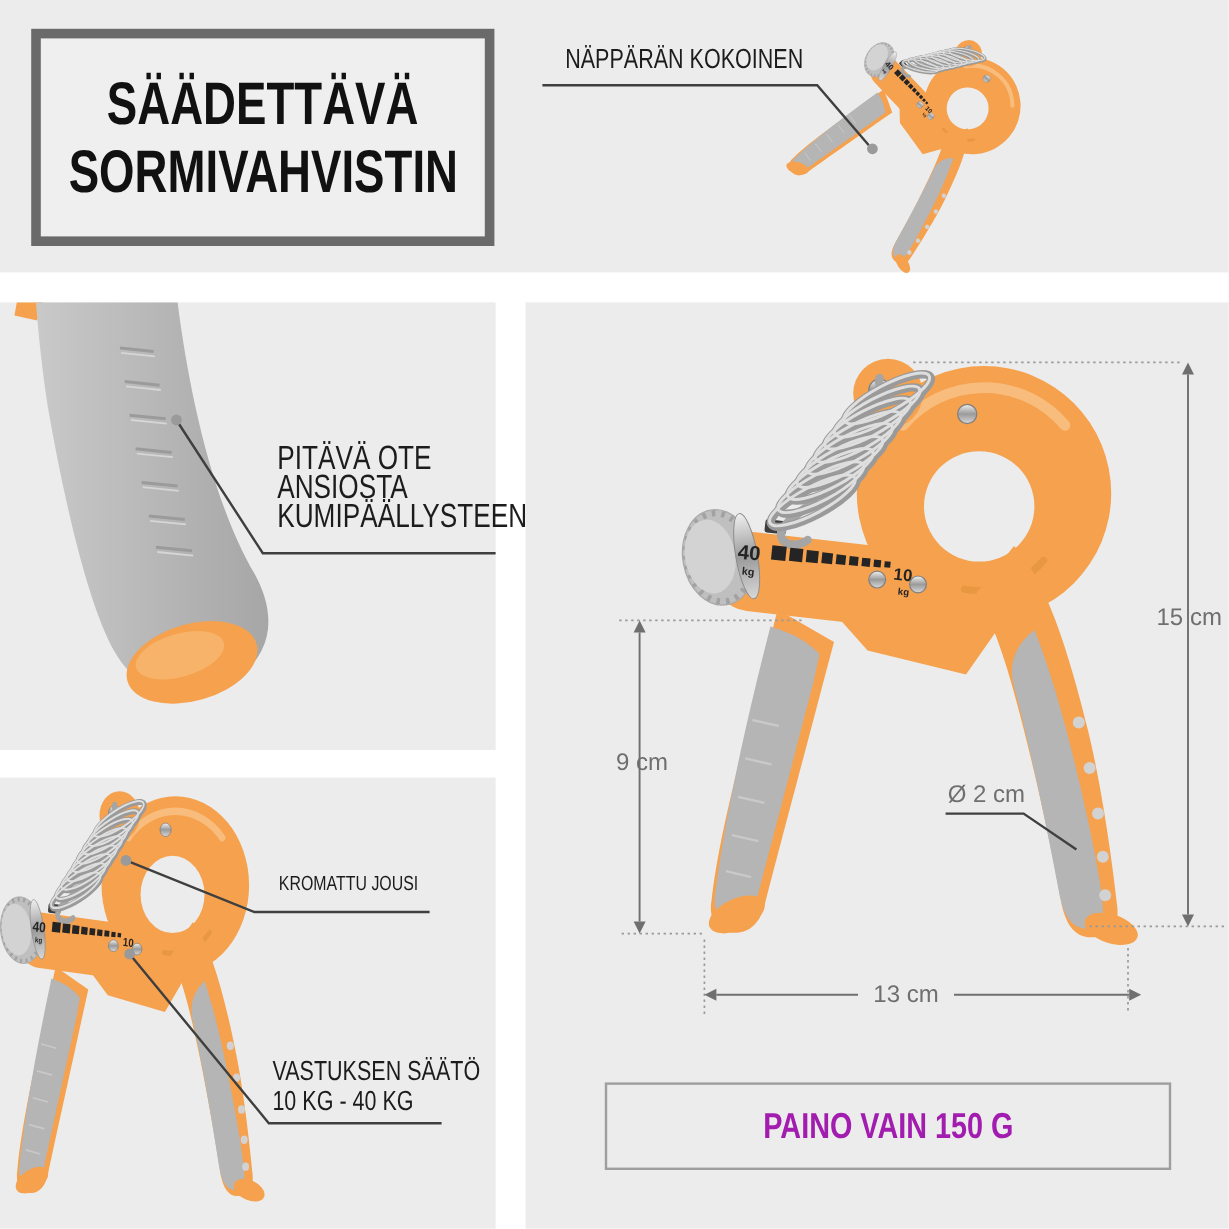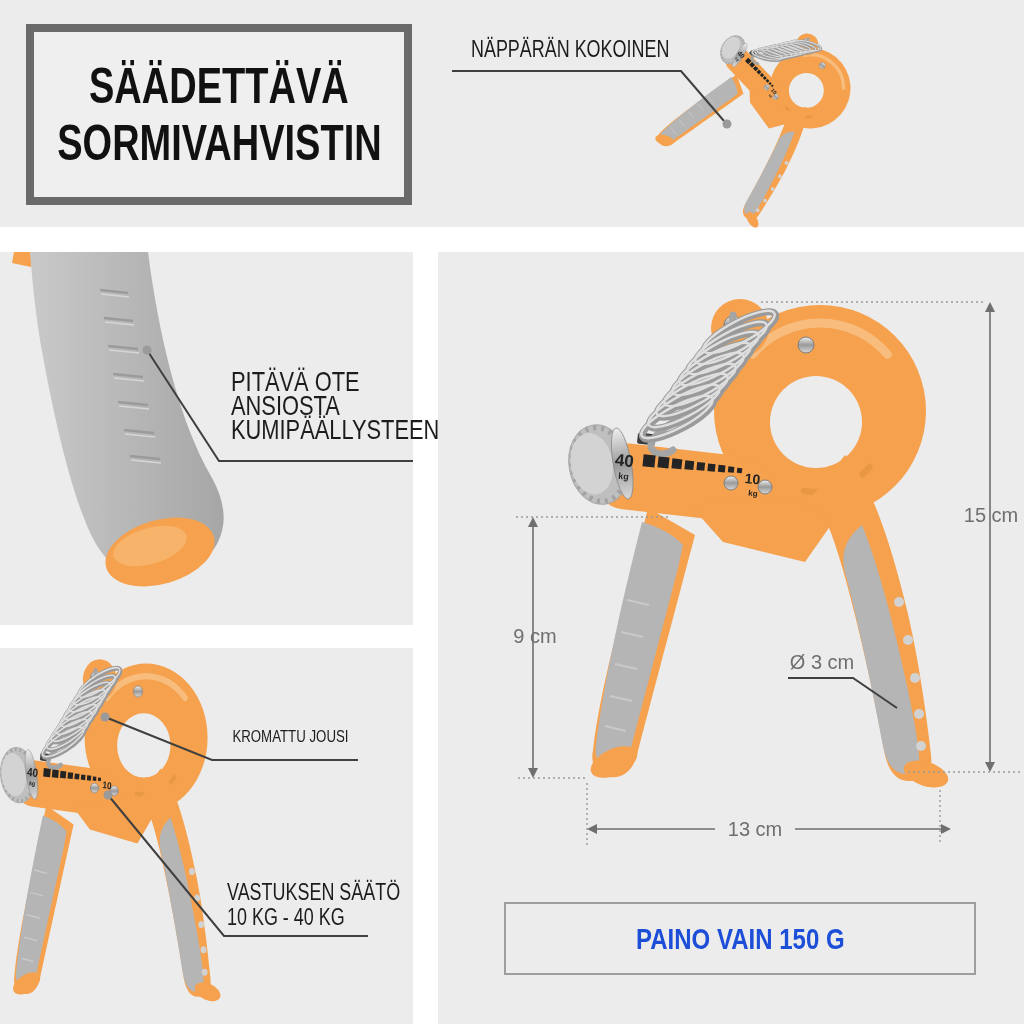--- a/index.html
+++ b/index.html
@@ -37,21 +37,21 @@
   #lbl-grip       { left:231px; top:370px; width:185px; font-size:28px; line-height:24px; }
   #lbl-spring     { left:190px; top:727px; width:200px; font-size:17px; }
   #lbl-resistance { left:227px; top:880px; width:185px; font-size:23px; line-height:25px; }
 
   #weight-box {
     left:504px; top:902px; width:468px; height:69px;
     border:2px solid #9e9e9e; background:#ececec;
     display:flex; align-items:center; justify-content:center;
     z-index:3; position:absolute;
   }
-  #weight-box .line { font-weight:700; color:#1d4ed8; font-size:30px; }
+  #weight-box .line { font-weight:700; color:#a21caf; font-size:30px; }
   #weight-box .cond { display:inline-block; transform:scaleX(0.8); white-space:nowrap; }
 
   
   .dim { color:#6f6f6f; font-size:20px; text-align:center; z-index:3; }
   #dim-height   { left:951px; top:504px; width:80px; }
   #dim-length   { left:500px; top:625px; width:70px; }
   #dim-diameter { left:780px; top:651px; width:84px; }
   #dim-width    { left:715px; top:818px; width:80px; background:#ececec; }
 </style>
 </head>
@@ -239,18 +239,18 @@
   <span class="cond">KROMATTU JOUSI</span>
 </div>
 
 <div class="txt lbl left-align" id="lbl-resistance">
   <div><span class="cond">VASTUKSEN SÄÄTÖ</span></div>
   <div><span class="cond">10 KG - 40 KG</span></div>
 </div>
 
 <div class="txt dim" id="dim-height">15 cm</div>
 <div class="txt dim" id="dim-length">9 cm</div>
-<div class="txt dim" id="dim-diameter">Ø 3 cm</div>
+<div class="txt dim" id="dim-diameter">Ø 2 cm</div>
 <div class="txt dim" id="dim-width">13 cm</div>
 
 <div id="weight-box">
   <div class="line"><span class="cond">PAINO VAIN 150 G</span></div>
 </div>
 
 </body></html>

